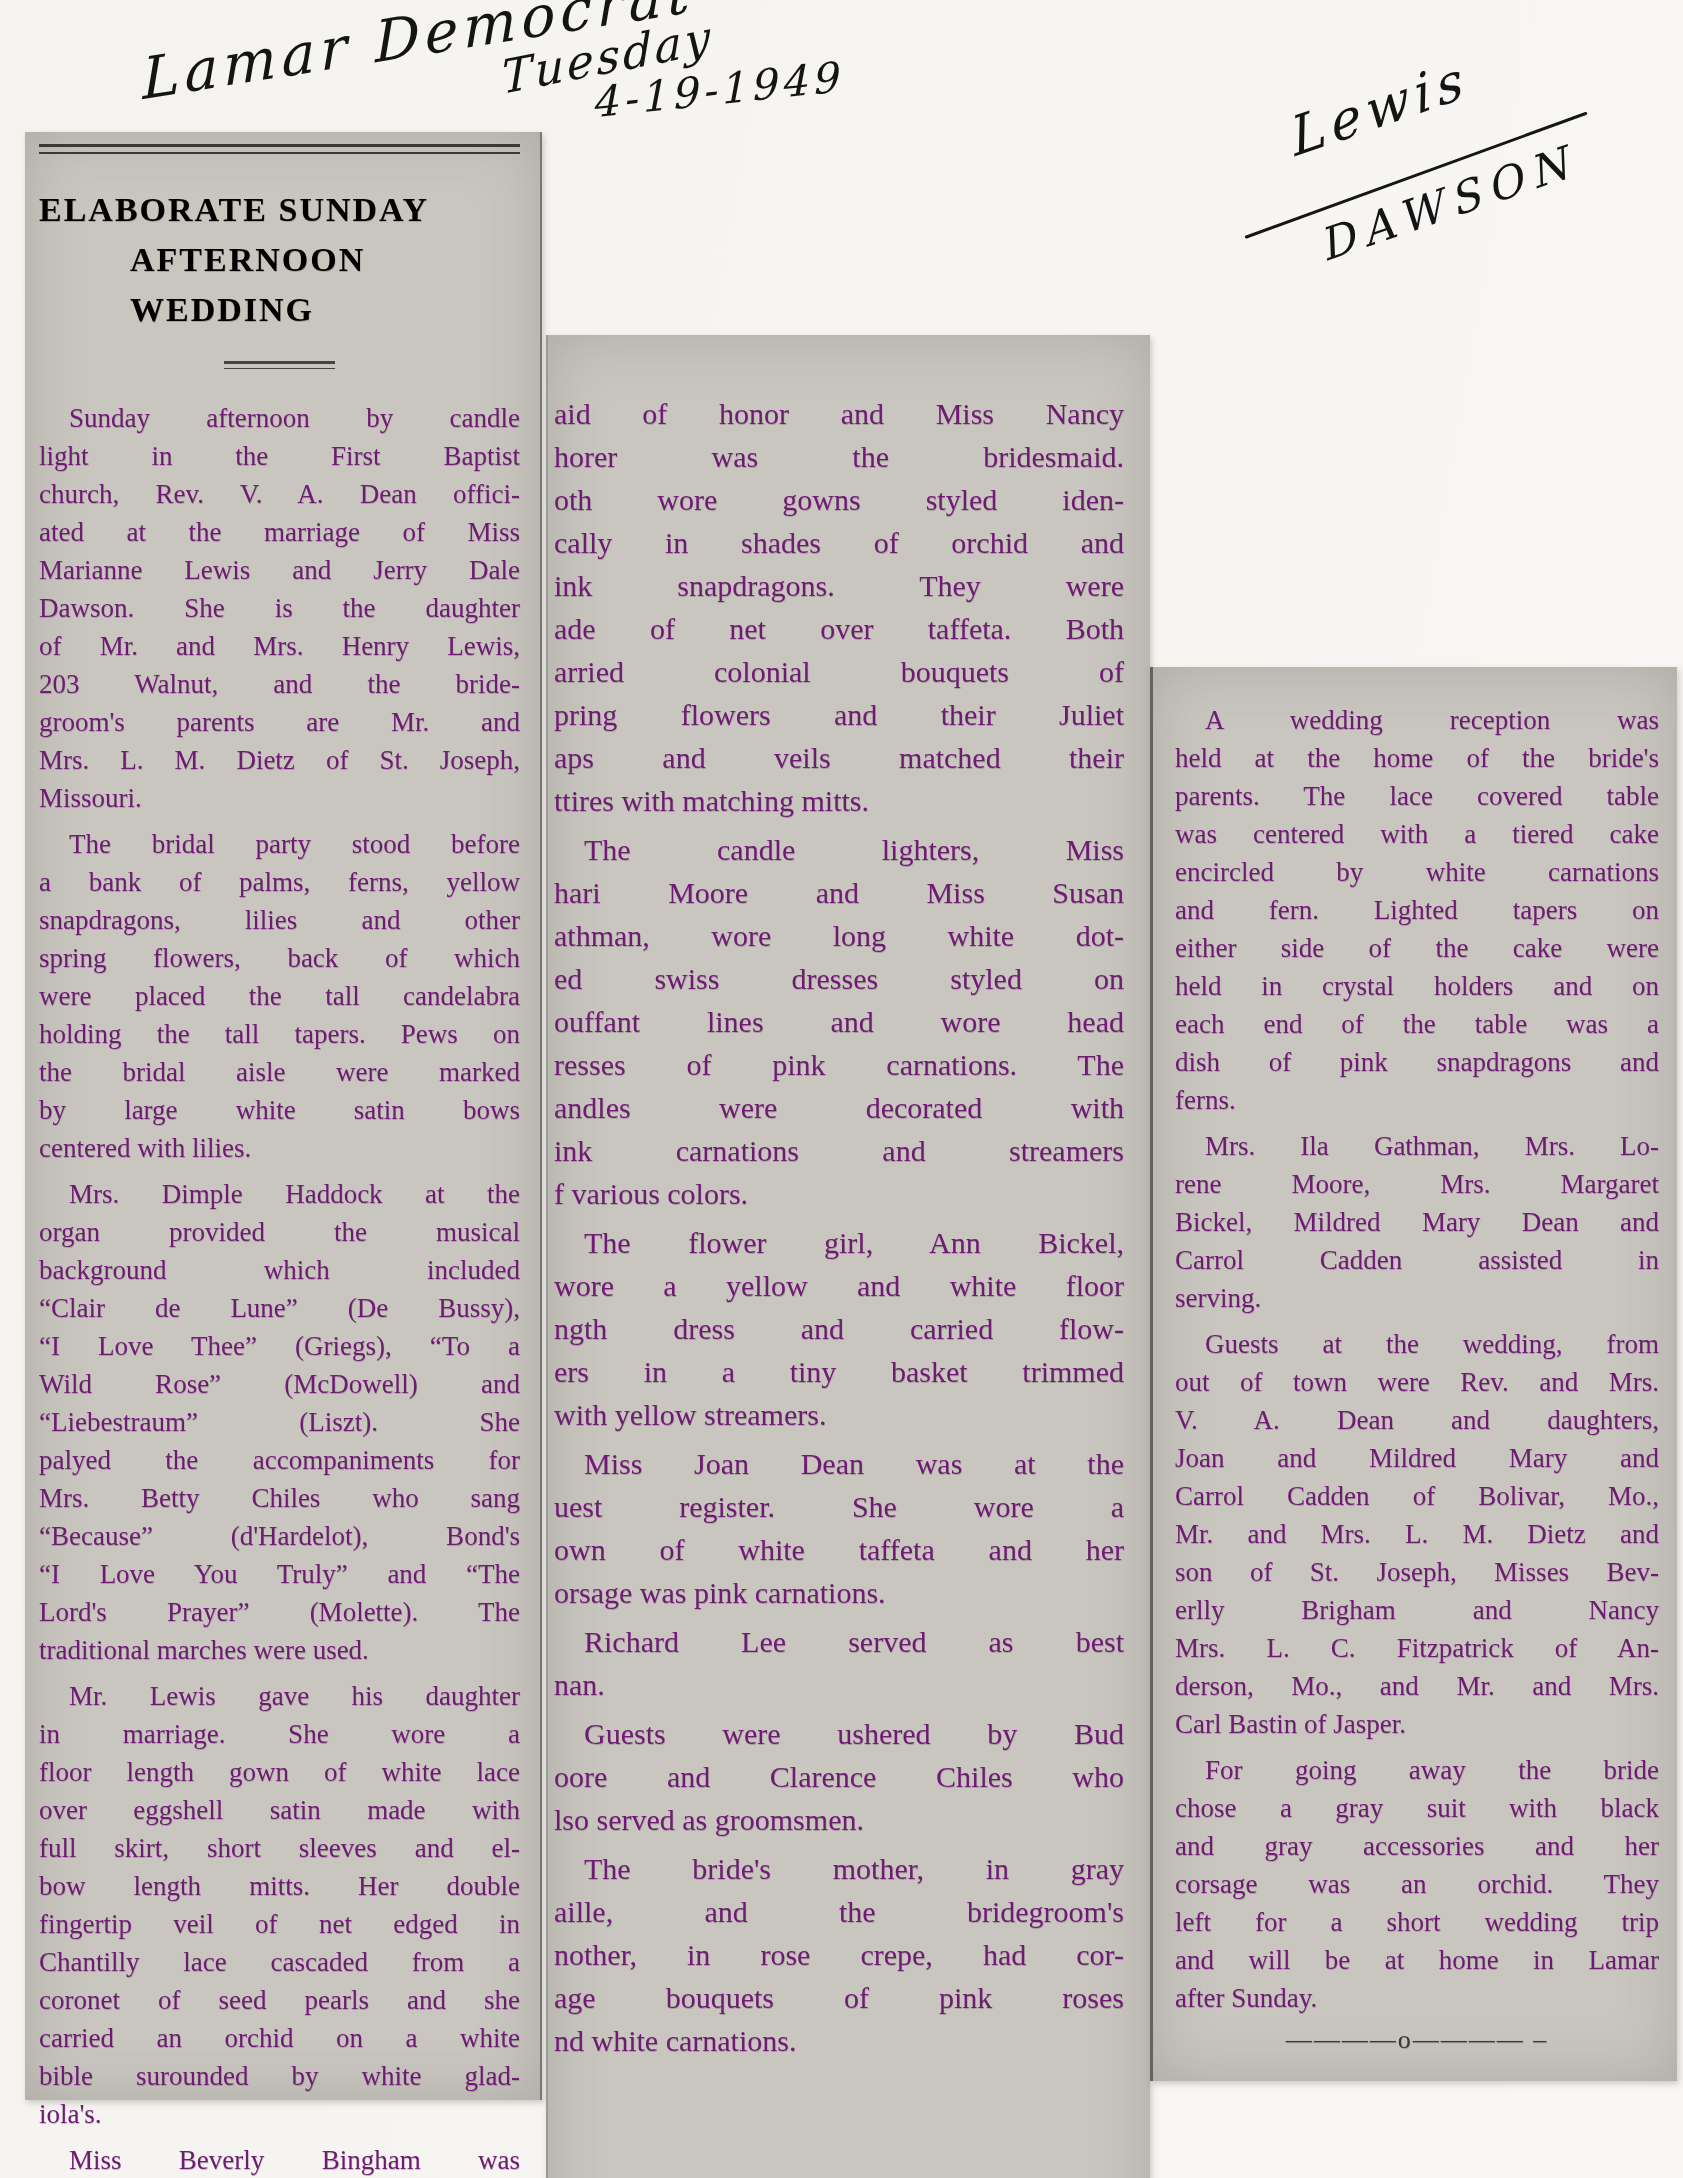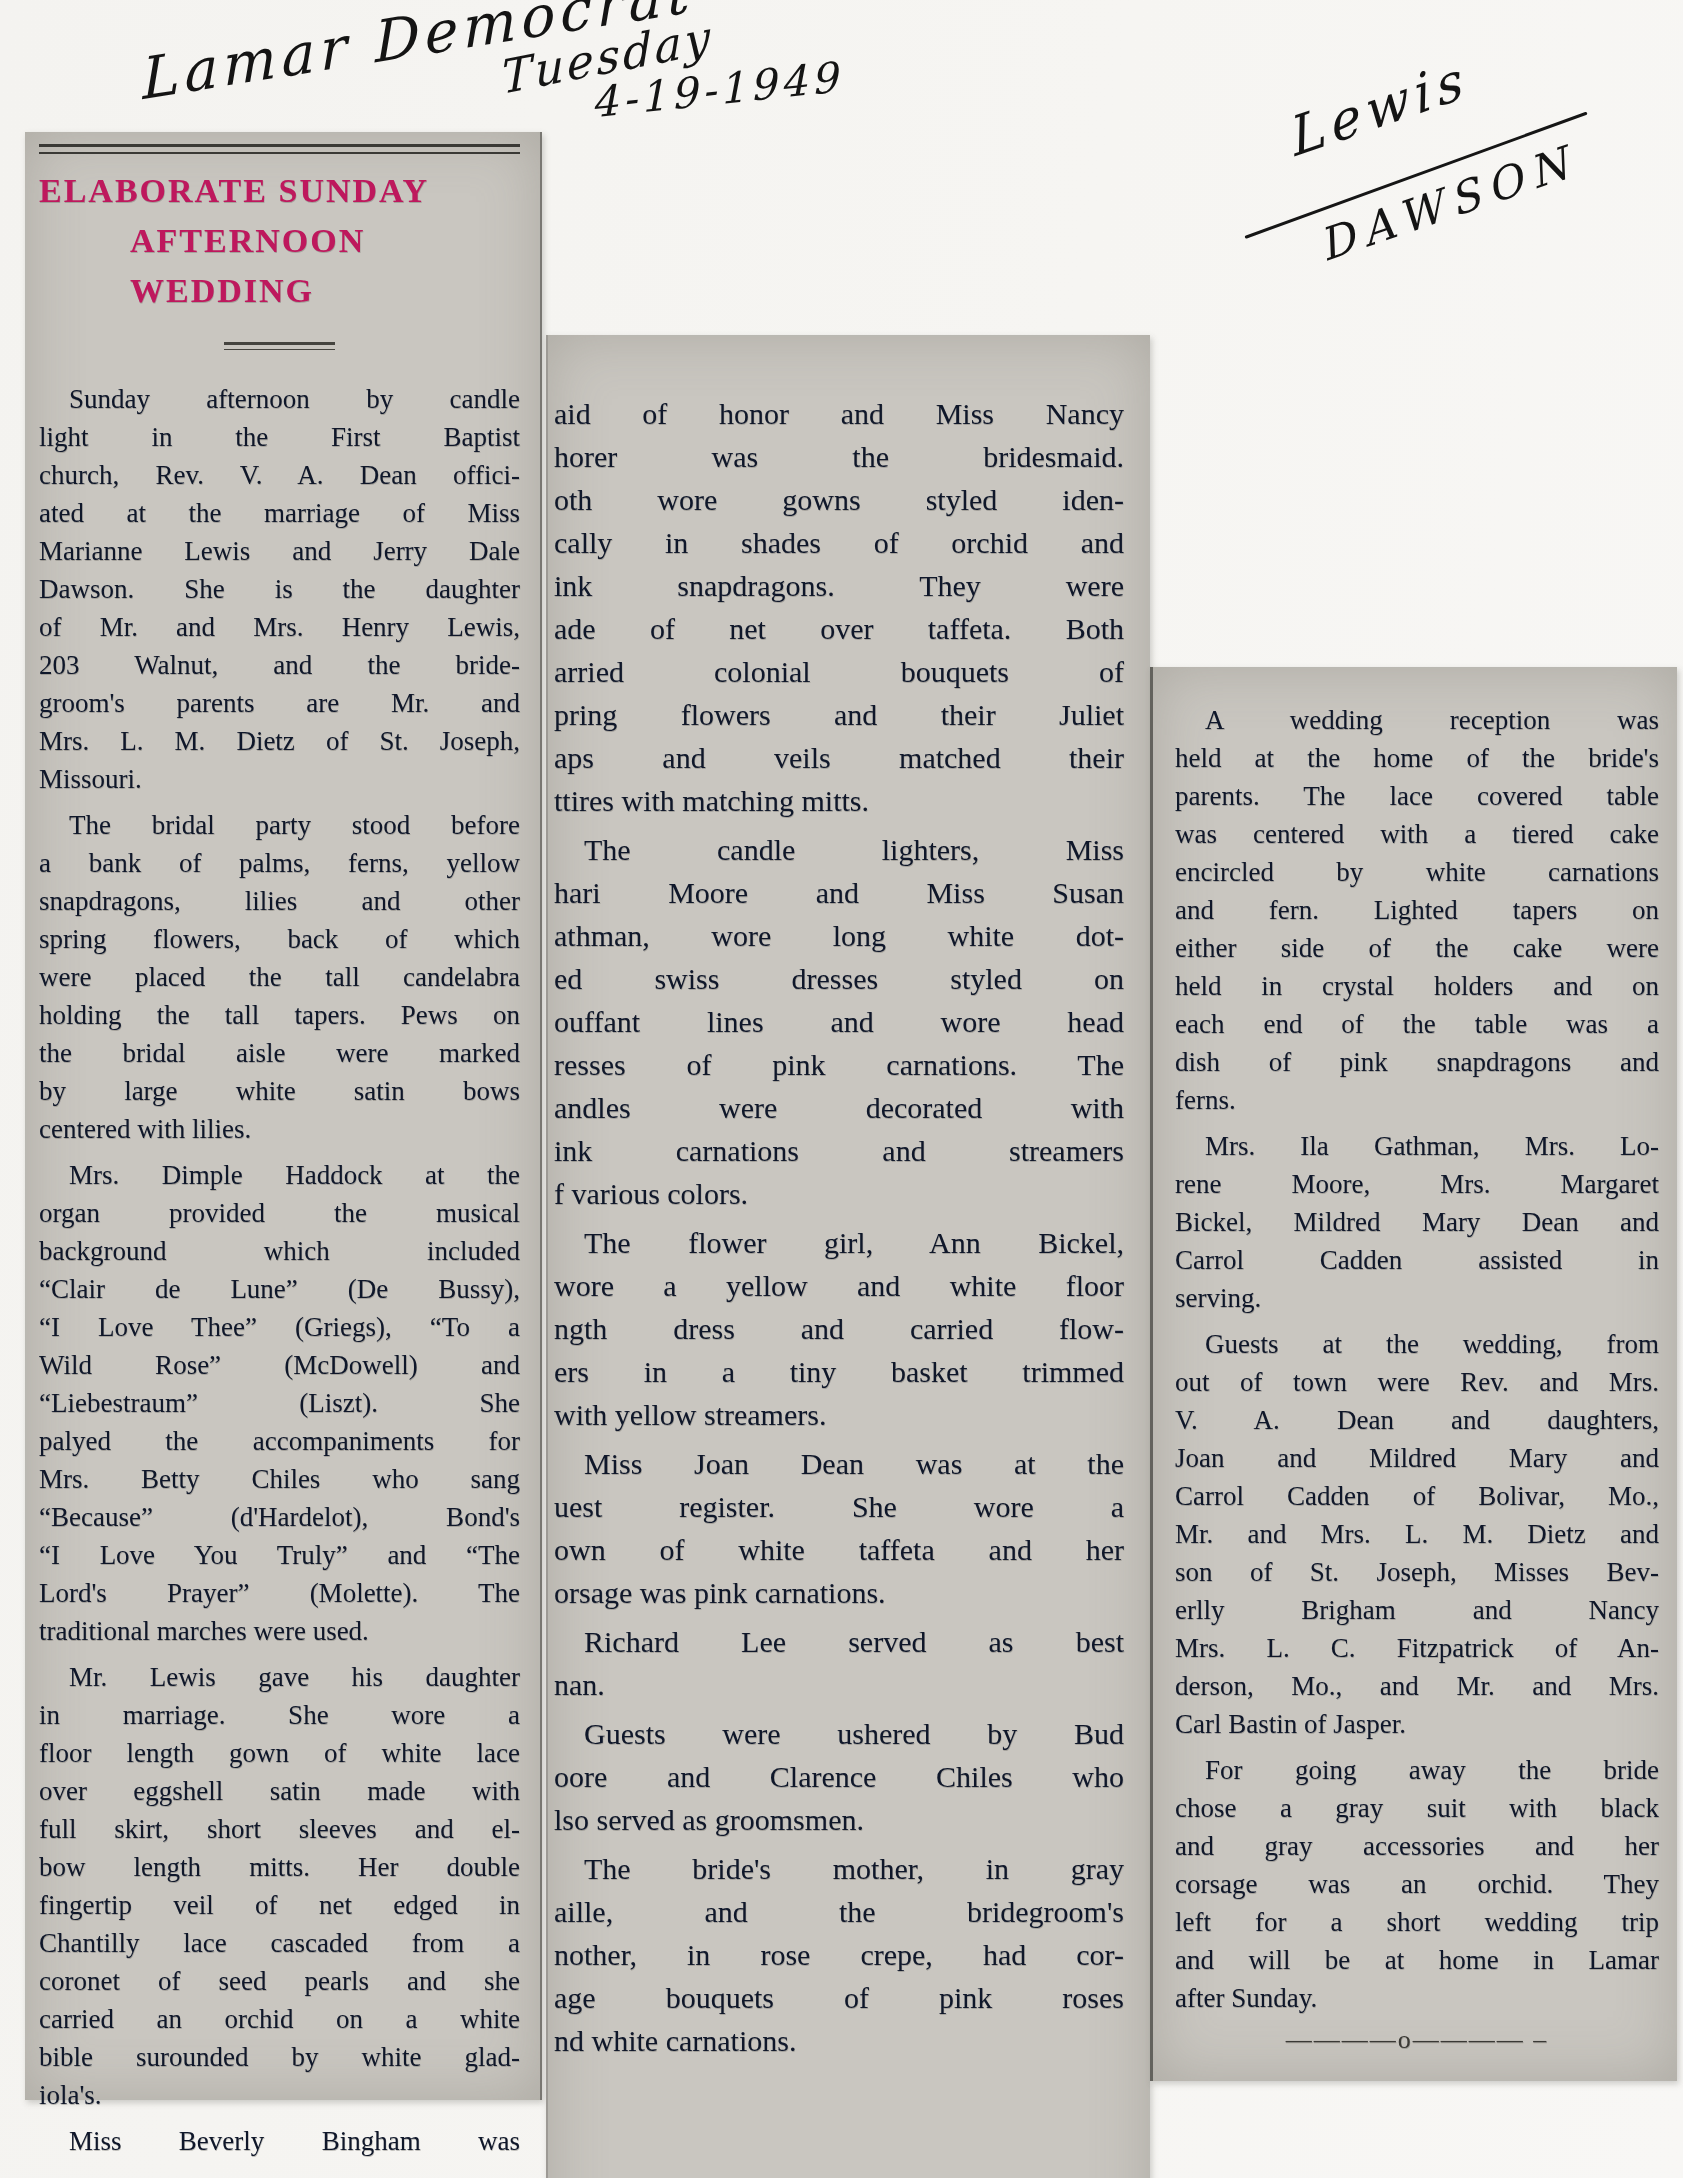--- a/index.html
+++ b/index.html
@@ -29,25 +29,25 @@
     box-shadow:inset 0 0 59px rgba(110,105,95,0.30), 2px 3px 6px rgba(80,78,72,0.25);
     text-shadow:0.5px 0.5px 0 rgba(95,92,86,0.35);
   }
   .clip1{left:25px;top:132px;width:517px;height:1968px;padding:12px 20px 0 14px;box-sizing:border-box;
          border-right:2px solid rgba(55,54,50,0.55);}
   .clip2{left:546px;top:335px;width:604px;height:1987px;padding:57px 26px 0 6px;box-sizing:border-box;
          border-left:2px solid rgba(55,54,50,0.30);}
   .clip3{left:1150px;top:667px;width:527px;height:1414px;padding:34px 18px 0 22px;box-sizing:border-box;
          border-left:3px solid rgba(45,44,40,0.65);}
   .top-rule{height:5px;border-top:3px solid #3a3935;border-bottom:2px solid #3a3935;margin:0 0 4px 0;}
-  .headline{font-weight:bold;color:#be185d;font-size:34px;line-height:50px;letter-spacing:2px;margin-top:12px;}
+  .headline{font-weight:bold;color:#000000;font-size:34px;line-height:50px;letter-spacing:2px;margin-top:31px;}
   .h-line2{padding-left:91px;}
   .divider{width:111px;height:4px;margin:26px auto 30px auto;border-top:3px solid #45443f;border-bottom:1px solid #45443f;}
   
-  .coltext{color:#0f172a;}
+  .coltext{color:#701a75;}
   .clip1 .coltext{font-size:27px;line-height:38px;}
   .clip2 .coltext{font-size:30px;line-height:43px;}
   .clip3 .coltext{font-size:27px;line-height:38px;}
   .para{margin:0 0 8px 0;}
   .clip2 .para{margin-bottom:6px;}
   .line{text-align:justify;text-align-last:justify;}
   .line.lastline{text-align-last:left;}
   .line.indent{text-indent:30px;}
   .endmark{text-align:center;font-size:26px;letter-spacing:2px;color:#3a3935;margin-top:2px;}
 </style>

